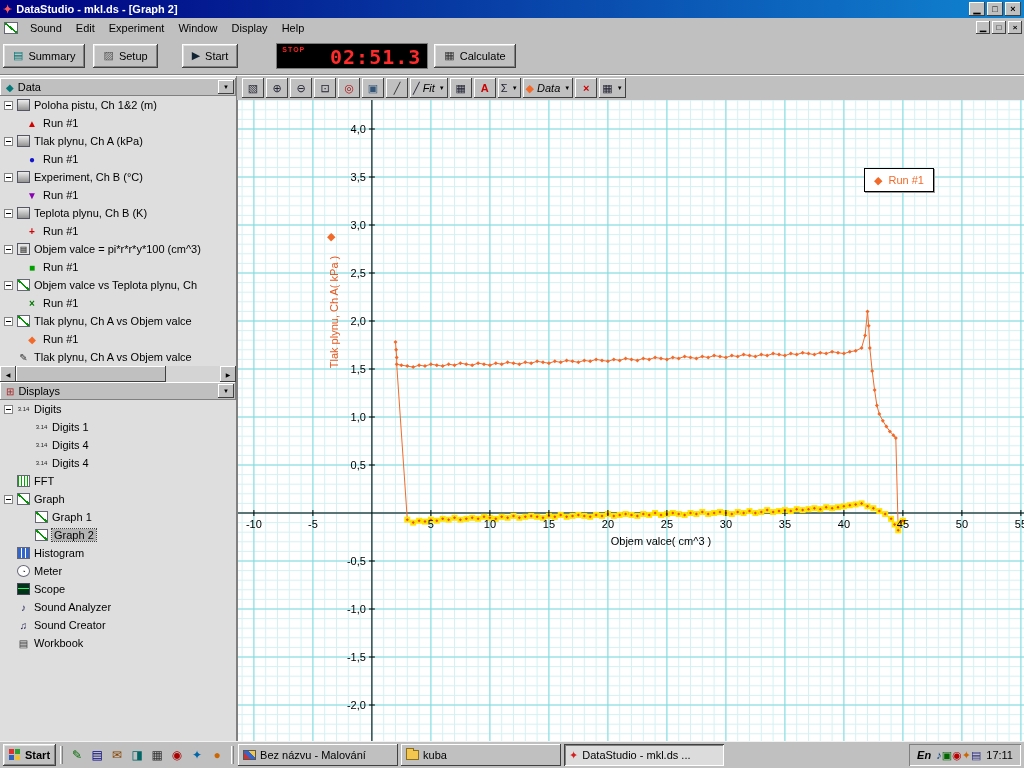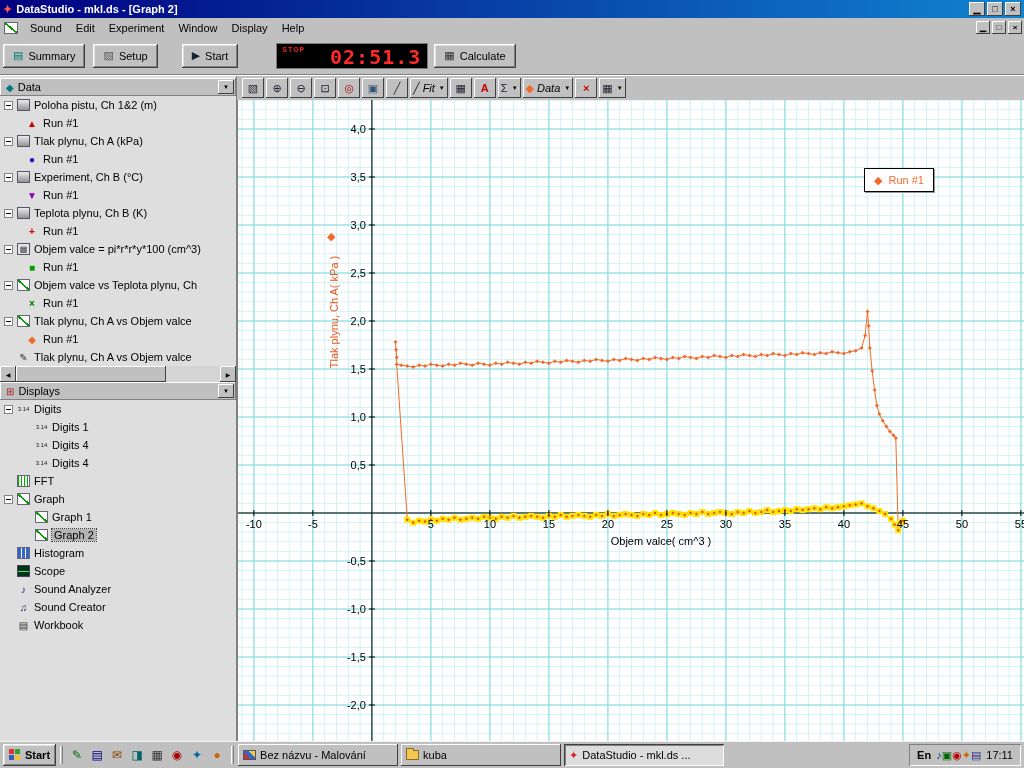--- a/index.html
+++ b/index.html
@@ -91,21 +91,21 @@
   #tasks{display:flex;flex:none;}
   .task{width:160px;height:22px;display:flex;align-items:center;padding:0 5px;margin-right:3px;overflow:hidden;white-space:nowrap;gap:4px;}
   .task-label{overflow:hidden;text-overflow:ellipsis;}
   .tic{flex:none;display:inline-flex;align-items:center;justify-content:center;font-size:11px;}
   .ic-paint{width:13px;height:10px;background:linear-gradient(45deg,#cc3333 33%,#3366cc 33% 66%,#f5c842 66%);border:1px solid #555;}
   .ic-folder{width:13px;height:10px;background:#f3c64f;border:1px solid #8a6d1d;position:relative;}
   .ic-folder::before{content:"";position:absolute;left:-1px;top:-3px;width:6px;height:2px;background:#f3c64f;border:1px solid #8a6d1d;border-bottom:none;}
   .ic-ds{color:#d42222;}
   #tray{margin-left:auto;height:22px;display:flex;align-items:center;padding:0 8px;gap:5px;flex:none;}
   .tray-ic{font-size:11px;}
-  #tray-lang{font-weight:bold;}
+  #tray-lang{font-weight:bold;font-style:italic;}
 </style>
 </head>
 <body>
 
 <div id="titlebar">
   <span class="app-icon">✦</span>
   <span>DataStudio - mkl.ds - [Graph 2]</span>
   <span class="spacer"></span>
   <span class="win-btn raised-thin">▁</span>
   <span class="win-btn raised-thin">□</span>
@@ -271,20 +271,25 @@
       </div>
       <div class="trow lvl1">
         <span class="expspace"></span>
         <span class="ic ic-graph"></span>
         <span class="tlabel sel">Graph 2</span>
       </div>
       <div class="trow">
         <span class="expspace"></span>
         <span class="ic ic-hist"></span>
         <span class="tlabel">Histogram</span>
+      </div>
+      <div class="trow">
+        <span class="expspace"></span>
+        <span class="ic ic-meter">◔</span>
+        <span class="tlabel">Meter</span>
       </div>
       <div class="trow">
         <span class="expspace"></span>
         <span class="ic ic-scope"></span>
         <span class="tlabel">Scope</span>
       </div>
       <div class="trow">
         <span class="expspace"></span>
         <span class="ic ic-sound">♪</span>
         <span class="tlabel">Sound Analyzer</span>

